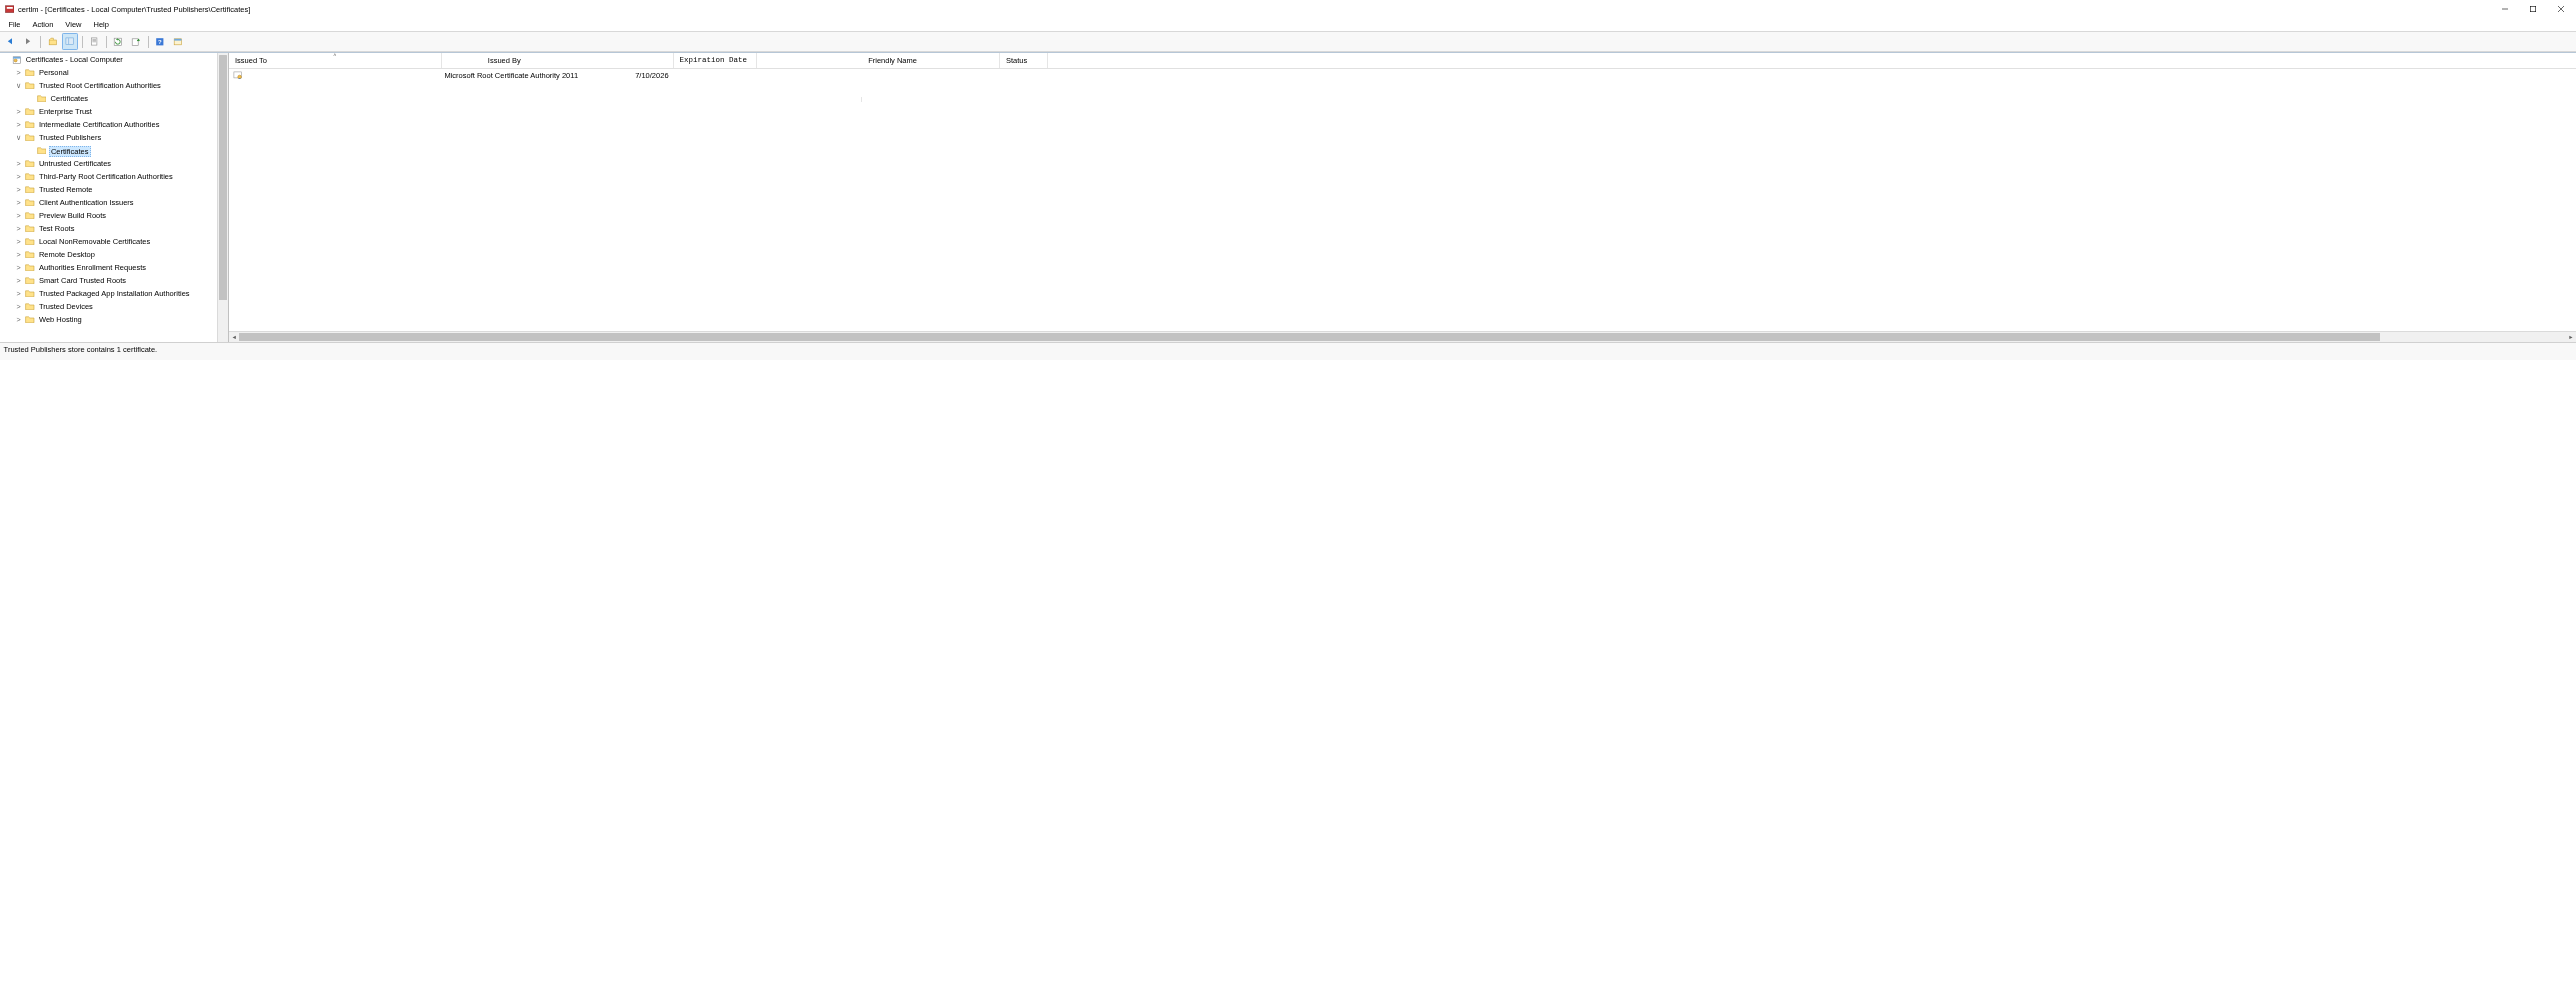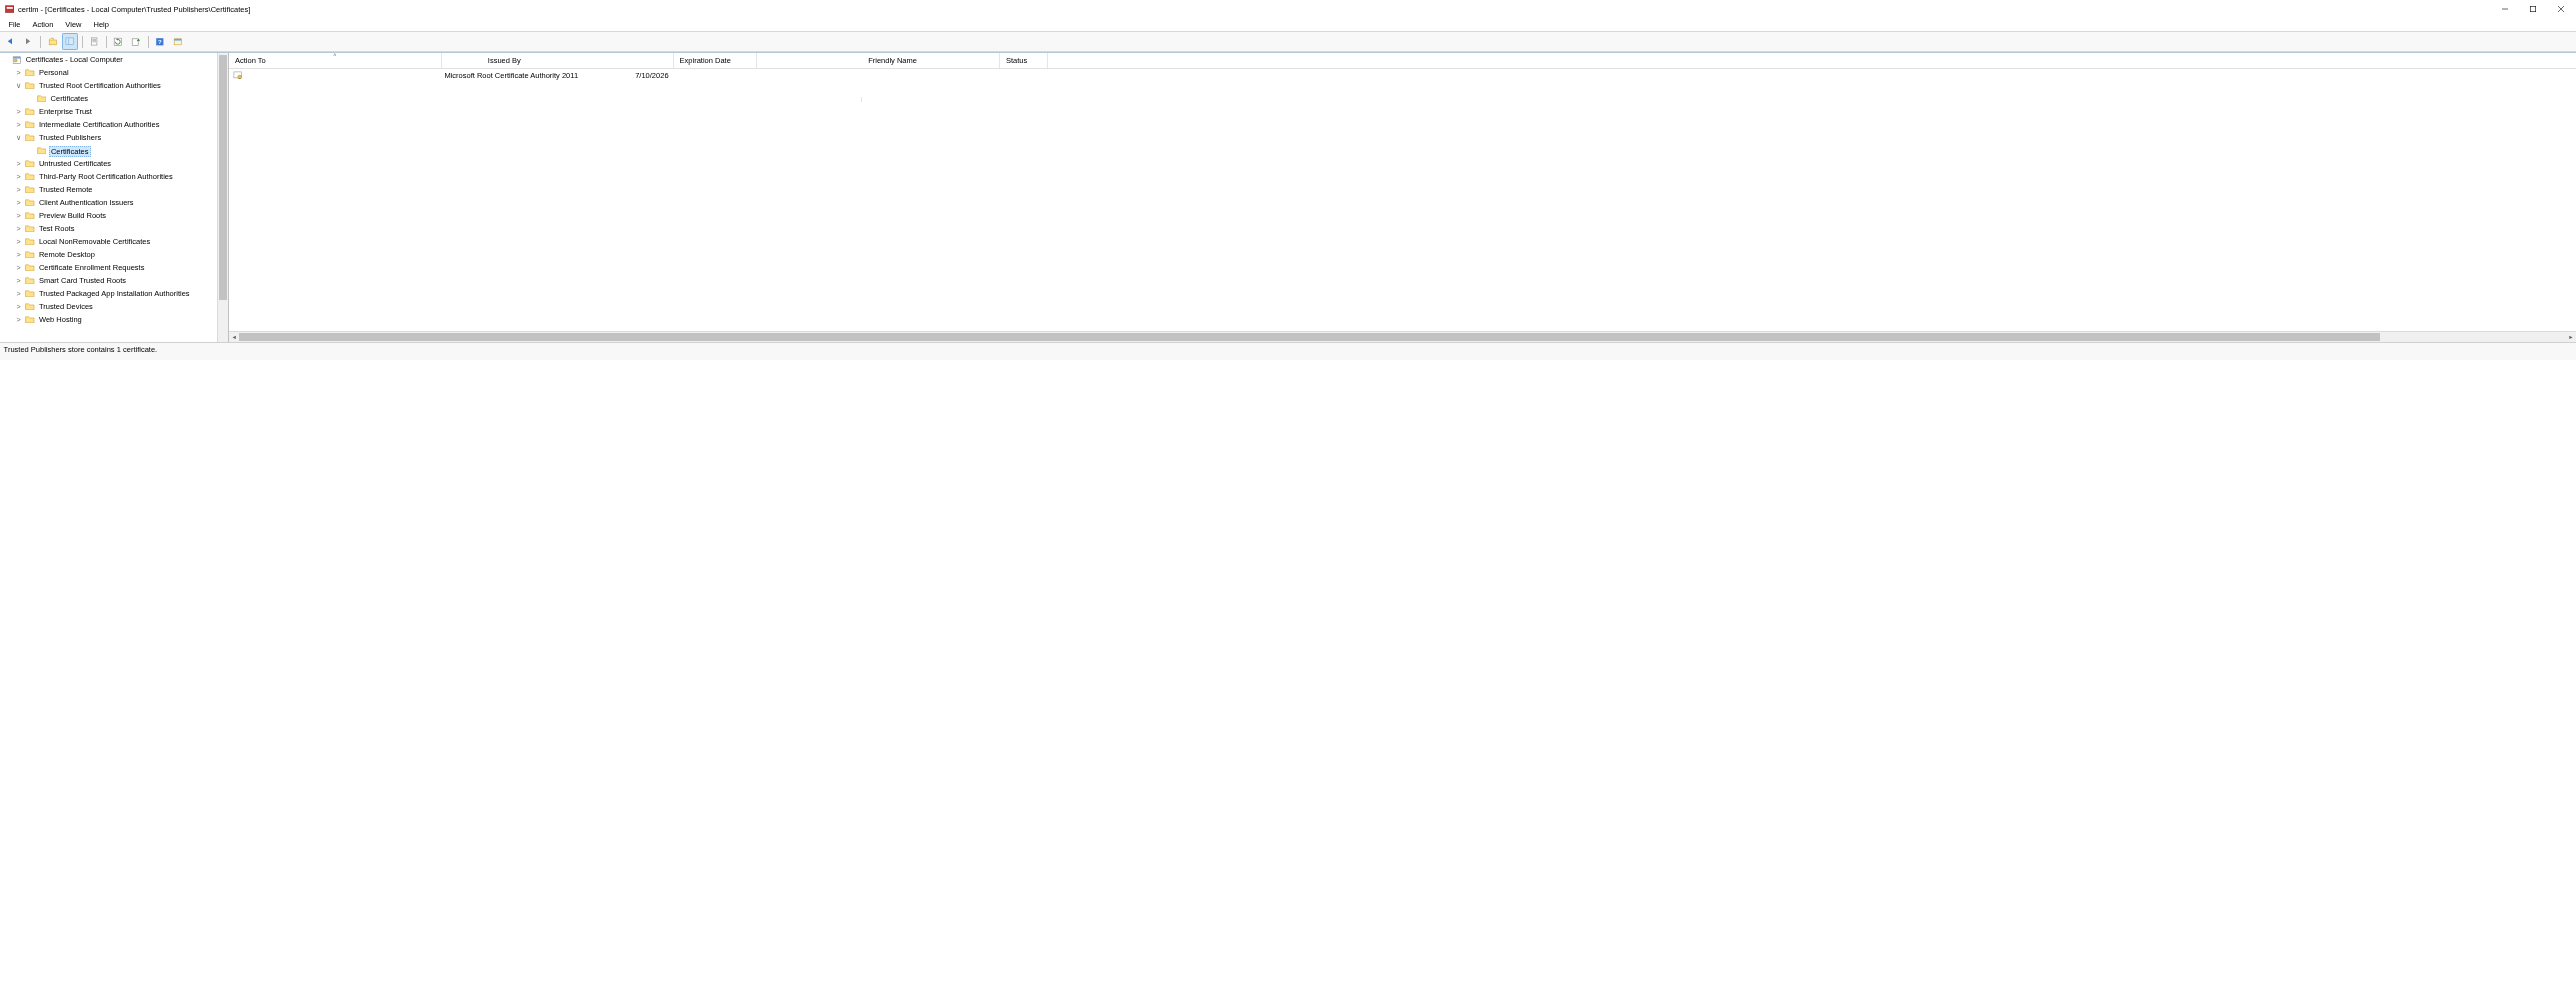--- a/index.html
+++ b/index.html
@@ -304,21 +304,21 @@
               </span>
               <span class="lbl">Remote Desktop</span>
             </div>
             <div class="tree-row" style="padding-left: 14.4px;">
               <span class="exp">&gt;</span>
               <span class="ficon">
                 <svg width="9.6" height="8.4" viewBox="0 0 16 14">
                   <path d="M1 3 L6 3 L8 5 L15 5 L15 13 L1 13 Z" fill="#ffe28a" stroke="#caa33a"></path>
                 </svg>
               </span>
-              <span class="lbl">Certificate Enrollment Requests</span>
+              <span class="lbl">Authorities Enrollment Requests</span>
             </div>
             <div class="tree-row" style="padding-left: 14.4px;">
               <span class="exp">&gt;</span>
               <span class="ficon">
                 <svg width="9.6" height="8.4" viewBox="0 0 16 14">
                   <path d="M1 3 L6 3 L8 5 L15 5 L15 13 L1 13 Z" fill="#ffe28a" stroke="#caa33a"></path>
                 </svg>
               </span>
               <span class="lbl">Smart Card Trusted Roots</span>
             </div>
@@ -351,23 +351,23 @@
             </div>
           </div>
       </div>
       <div class="vscroll">
           <div class="thumb"></div>
         </div>
     </div>
 
     <div class="list-pane">
       <div class="columns" id="columns">
-          <div class="col" style="width: 201px;"><span class="sort">˄</span><span>Action To</span></div>
+          <div class="col" style="width: 201px;"><span class="sort">˄</span><span>Issued To</span></div>
           <div class="col" style="width: 180px; margin-left: 40px;"><span>Issued By</span></div>
-          <div class="col" style="width: 72px;"><span>Expiration Date</span></div>
+          <div class="col" style="width: 72px; font-family: Liberation Mono, monospace;"><span>Expiration Date</span></div>
           <div class="col" style="width: 93px; margin-top: 44px;"><span>Intended Purposes</span></div>
           <div class="col" style="width: 126px;"><span>Friendly Name</span></div>
           <div class="col" style="width: 36px;"><span>Status</span></div>
         </div>
       <div class="list-body" id="listbody">
           <div class="list-row">
             <div class="cell first" style="width:201px">
               <span>
                 <svg width="9.6" height="8.4" viewBox="0 0 16 14">
                   <rect x="1.5" y="1.5" width="13" height="10" fill="#fff" stroke="#9a9a9a"></rect>

